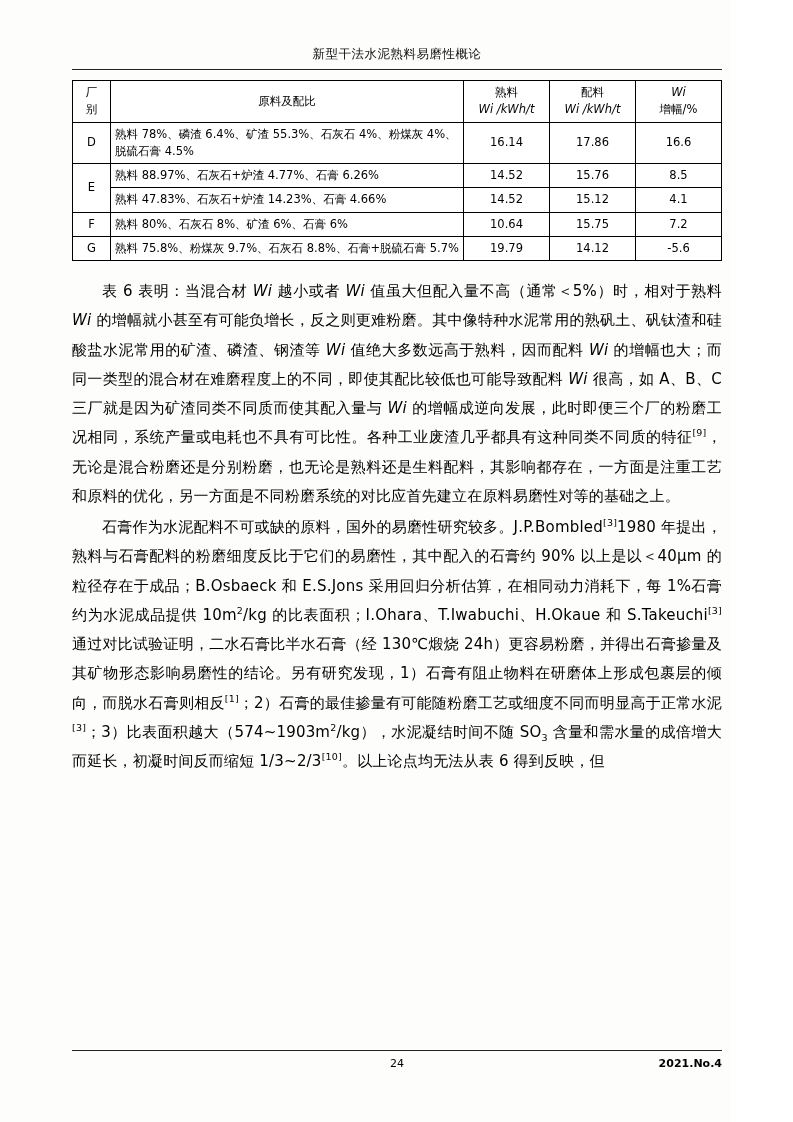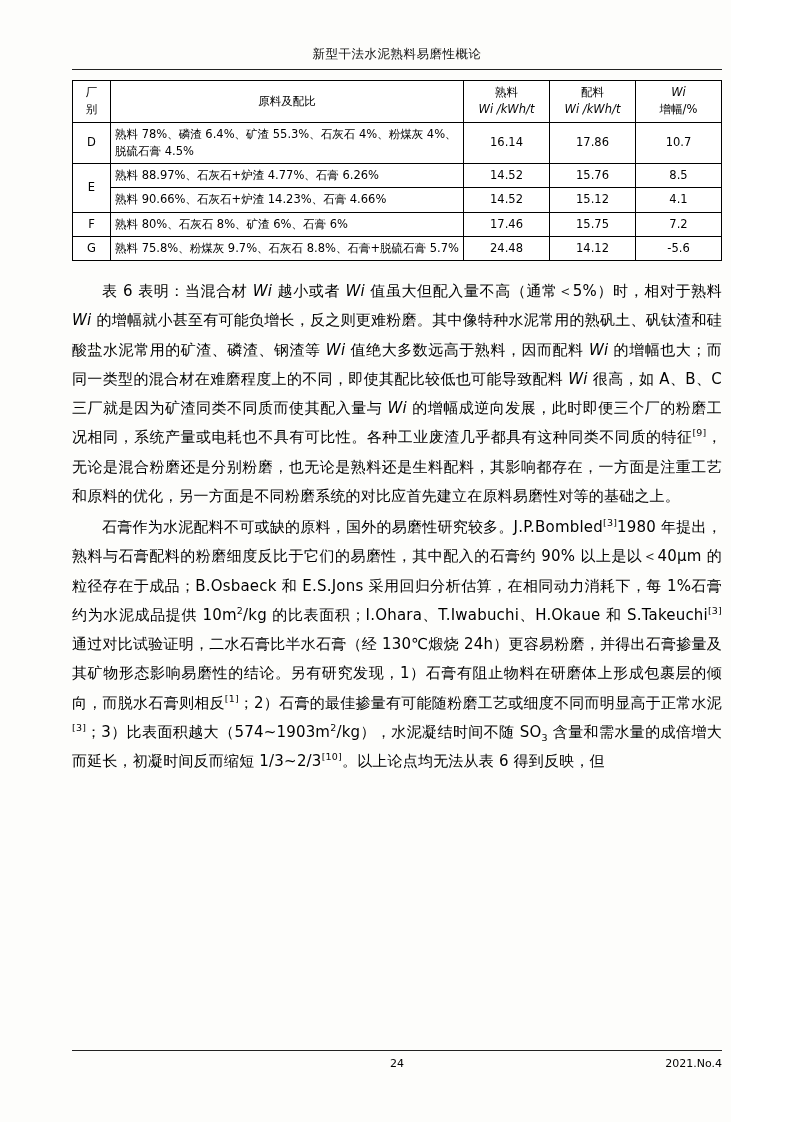--- a/index.html
+++ b/index.html
@@ -110,21 +110,21 @@
     display: flex;
     justify-content: space-between;
     align-items: center;
   }
   .footer-center {
     position: absolute;
     left: 0; right: 0;
     text-align: center;
     font-size: 11px;
   }
-  .footer-right { margin-left: auto; }
+  .footer-right { margin-left: auto; font-weight: bold; }
 </style>
 </head>
 <body>
 
 <div class="page">
 
   <div class="page-inner">
 
     <div class="header">新型干法水泥熟料易磨性概论</div>
     <div class="header-rule"></div>
@@ -157,46 +157,46 @@
             <div>增幅/%</div>
           </th>
         </tr>
       </thead>
       <tbody>
         <tr>
           <td class="cell-center">D</td>
           <td>熟料 78%、磷渣 6.4%、矿渣 55.3%、石灰石 4%、粉煤灰 4%、脱硫石膏 4.5%</td>
           <td class="cell-center">16.14</td>
           <td class="cell-center">17.86</td>
-          <td class="cell-center">10.7</td>
+          <td class="cell-center">16.6</td>
         </tr>
         <tr>
           <td class="cell-center" rowspan="2">E</td>
           <td>熟料 88.97%、石灰石+炉渣 4.77%、石膏 6.26%</td>
           <td class="cell-center">14.52</td>
           <td class="cell-center">15.76</td>
           <td class="cell-center">8.5</td>
         </tr>
         <tr>
-          <td>熟料 90.66%、石灰石+炉渣 14.23%、石膏 4.66%</td>
+          <td>熟料 47.83%、石灰石+炉渣 14.23%、石膏 4.66%</td>
           <td class="cell-center">14.52</td>
           <td class="cell-center">15.12</td>
           <td class="cell-center">4.1</td>
         </tr>
         <tr>
           <td class="cell-center">F</td>
           <td>熟料 80%、石灰石 8%、矿渣 6%、石膏 6%</td>
-          <td class="cell-center">17.46</td>
+          <td class="cell-center">10.64</td>
           <td class="cell-center">15.75</td>
           <td class="cell-center">7.2</td>
         </tr>
         <tr>
           <td class="cell-center">G</td>
           <td>熟料 75.8%、粉煤灰 9.7%、石灰石 8.8%、石膏+脱硫石膏 5.7%</td>
-          <td class="cell-center">24.48</td>
+          <td class="cell-center">19.79</td>
           <td class="cell-center">14.12</td>
           <td class="cell-center">-5.6</td>
         </tr>
       </tbody>
     </table>
 
     <div class="body-text">
       <p><span>表 6 表明：当混合材 </span><span class="i">Wi</span><span> 越小或者 </span><span class="i">Wi</span><span> 值虽大但配入量不高（通常＜5%）时，相对于熟料 </span><span class="i">Wi</span><span> 的增幅就小甚至有可能负增长，反之则更难粉磨。其中像特种水泥常用的熟矾土、矾钛渣和硅酸盐水泥常用的矿渣、磷渣、钢渣等 </span><span class="i">Wi</span><span> 值绝大多数远高于熟料，因而配料 </span><span class="i">Wi</span><span> 的增幅也大；而同一类型的混合材在难磨程度上的不同，即使其配比较低也可能导致配料 </span><span class="i">Wi</span><span> 很高，如 A、B、C 三厂就是因为矿渣同类不同质而使其配入量与 </span><span class="i">Wi</span><span> 的增幅成逆向发展，此时即便三个厂的粉磨工况相同，系统产量或电耗也不具有可比性。各种工业废渣几乎都具有这种同类不同质的特征</span><sup>[9]</sup><span>，无论是混合粉磨还是分别粉磨，也无论是熟料还是生料配料，其影响都存在，一方面是注重工艺和原料的优化，另一方面是不同粉磨系统的对比应首先建立在原料易磨性对等的基础之上。</span></p>
 
       <p><span>石膏作为水泥配料不可或缺的原料，国外的易磨性研究较多。J.P.Bombled</span><sup>[3]</sup><span>1980 年提出，熟料与石膏配料的粉磨细度反比于它们的易磨性，其中配入的石膏约 90% 以上是以＜40μm 的粒径存在于成品；B.Osbaeck 和 E.S.Jons 采用回归分析估算，在相同动力消耗下，每 1%石膏约为水泥成品提供 10m</span><sup>2</sup><span>/kg 的比表面积；I.Ohara、T.Iwabuchi、H.Okaue 和 S.Takeuchi</span><sup>[3]</sup><span>通过对比试验证明，二水石膏比半水石膏（经 130℃煅烧 24h）更容易粉磨，并得出石膏掺量及其矿物形态影响易磨性的结论。另有研究发现，1）石膏有阻止物料在研磨体上形成包裹层的倾向，而脱水石膏则相反</span><sup>[1]</sup><span>；2）石膏的最佳掺量有可能随粉磨工艺或细度不同而明显高于正常水泥</span><sup>[3]</sup><span>；3）比表面积越大（574~1903m</span><sup>2</sup><span>/kg），水泥凝结时间不随 SO</span><sub>3</sub><span> 含量和需水量的成倍增大而延长，初凝时间反而缩短 1/3~2/3</span><sup>[10]</sup><span>。以上论点均无法从表 6 得到反映，但</span></p>

